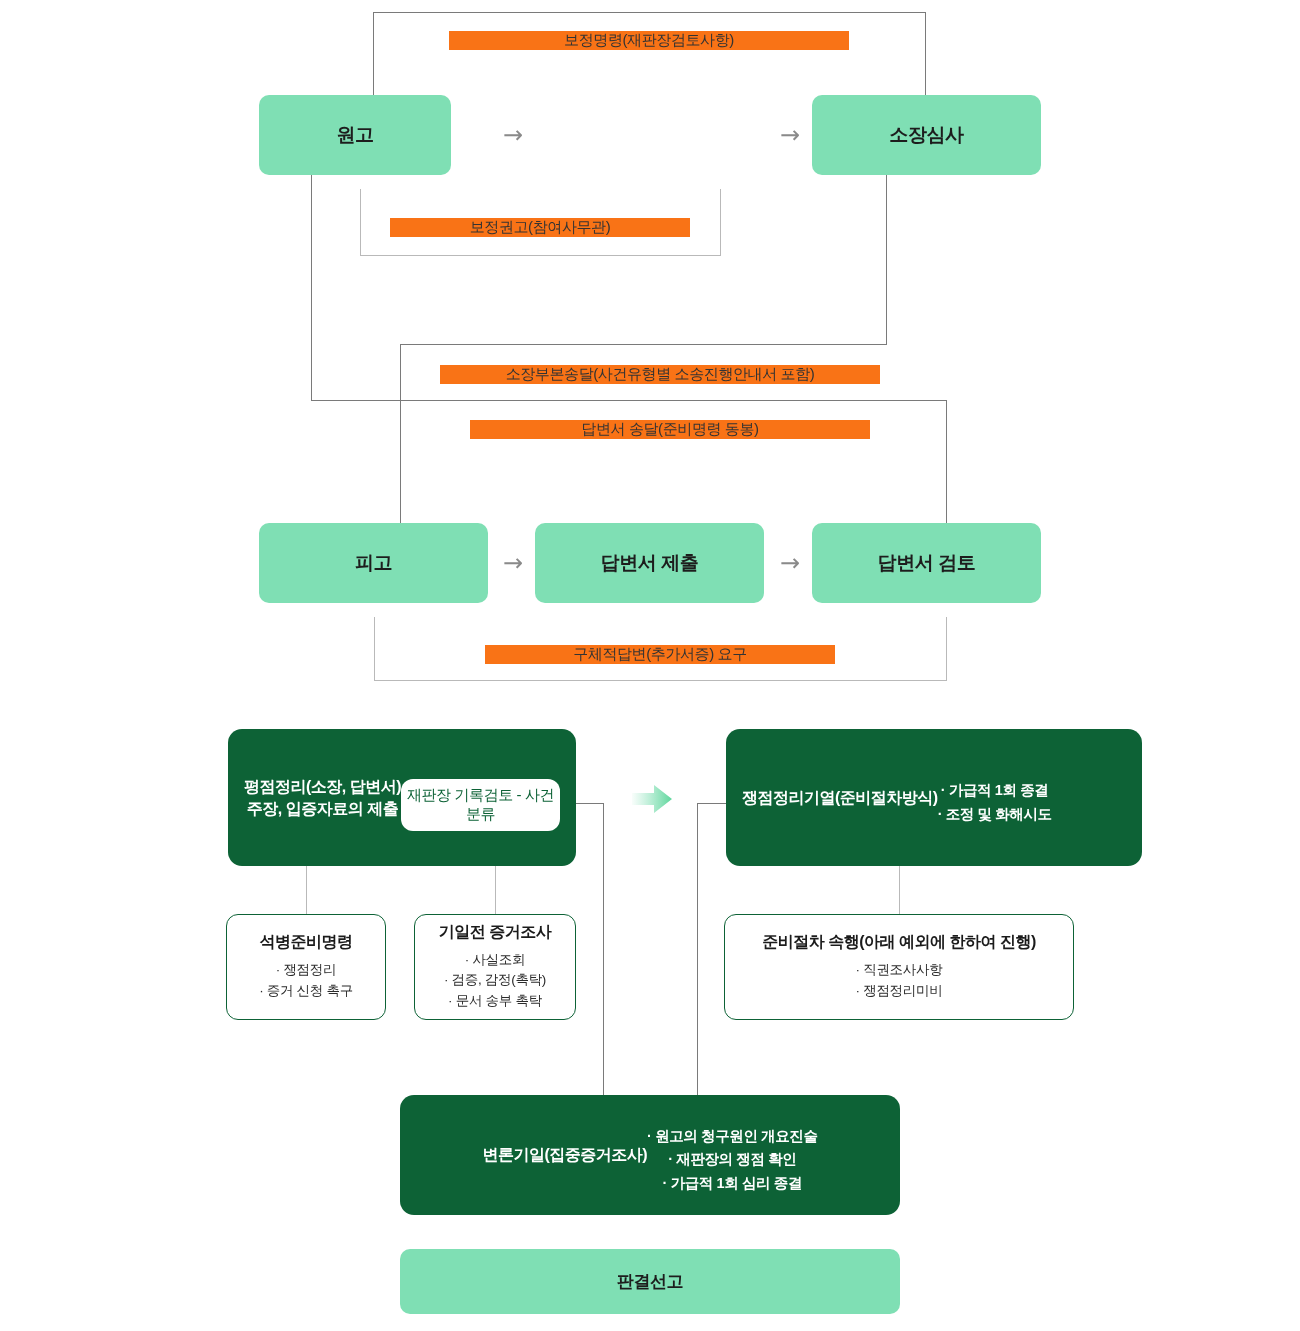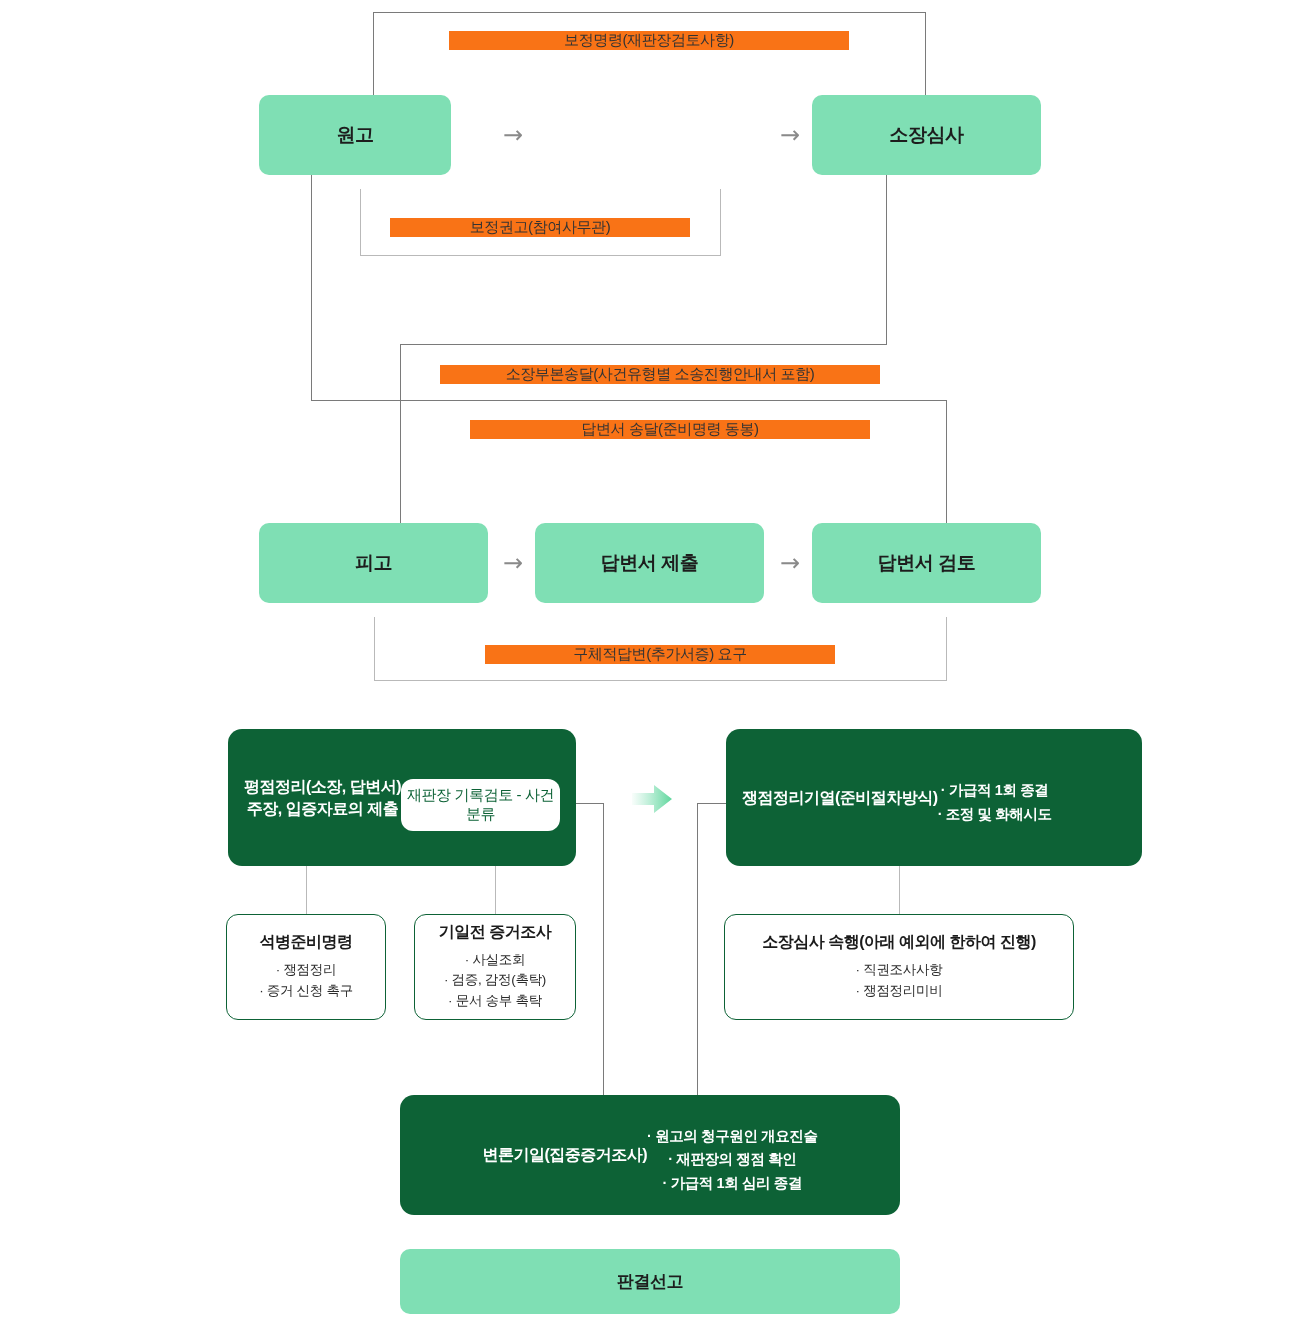--- a/index.html
+++ b/index.html
@@ -240,21 +240,21 @@
   <div class="abs outline-box" style="left:414px; top:914px; width:162px; height:106px;">
     <div class="ob-title">기일전 증거조사</div>
     <div class="ob-list">
       <div>· 사실조회</div>
       <div>· 검증, 감정(촉탁)</div>
       <div>· 문서 송부 촉탁</div>
     </div>
   </div>
 
   <div class="abs outline-box" style="left:724px; top:914px; width:350px; height:106px;">
-    <div class="ob-title">소장심사 속행(아래 예외에 한하여 진행)</div>
+    <div class="ob-title">준비절차 속행(아래 예외에 한하여 진행)</div>
     <div class="ob-list">
       <div>· 직권조사사항</div>
       <div>· 쟁점정리미비</div>
     </div>
   </div>
 
   <div class="abs ln-h" style="left:576px; top:803px; width:28px;"></div>
   <div class="abs ln-v" style="left:603px; top:803px; height:292px;"></div>
 
   <div class="abs ln-h" style="left:697px; top:803px; width:29px;"></div>

